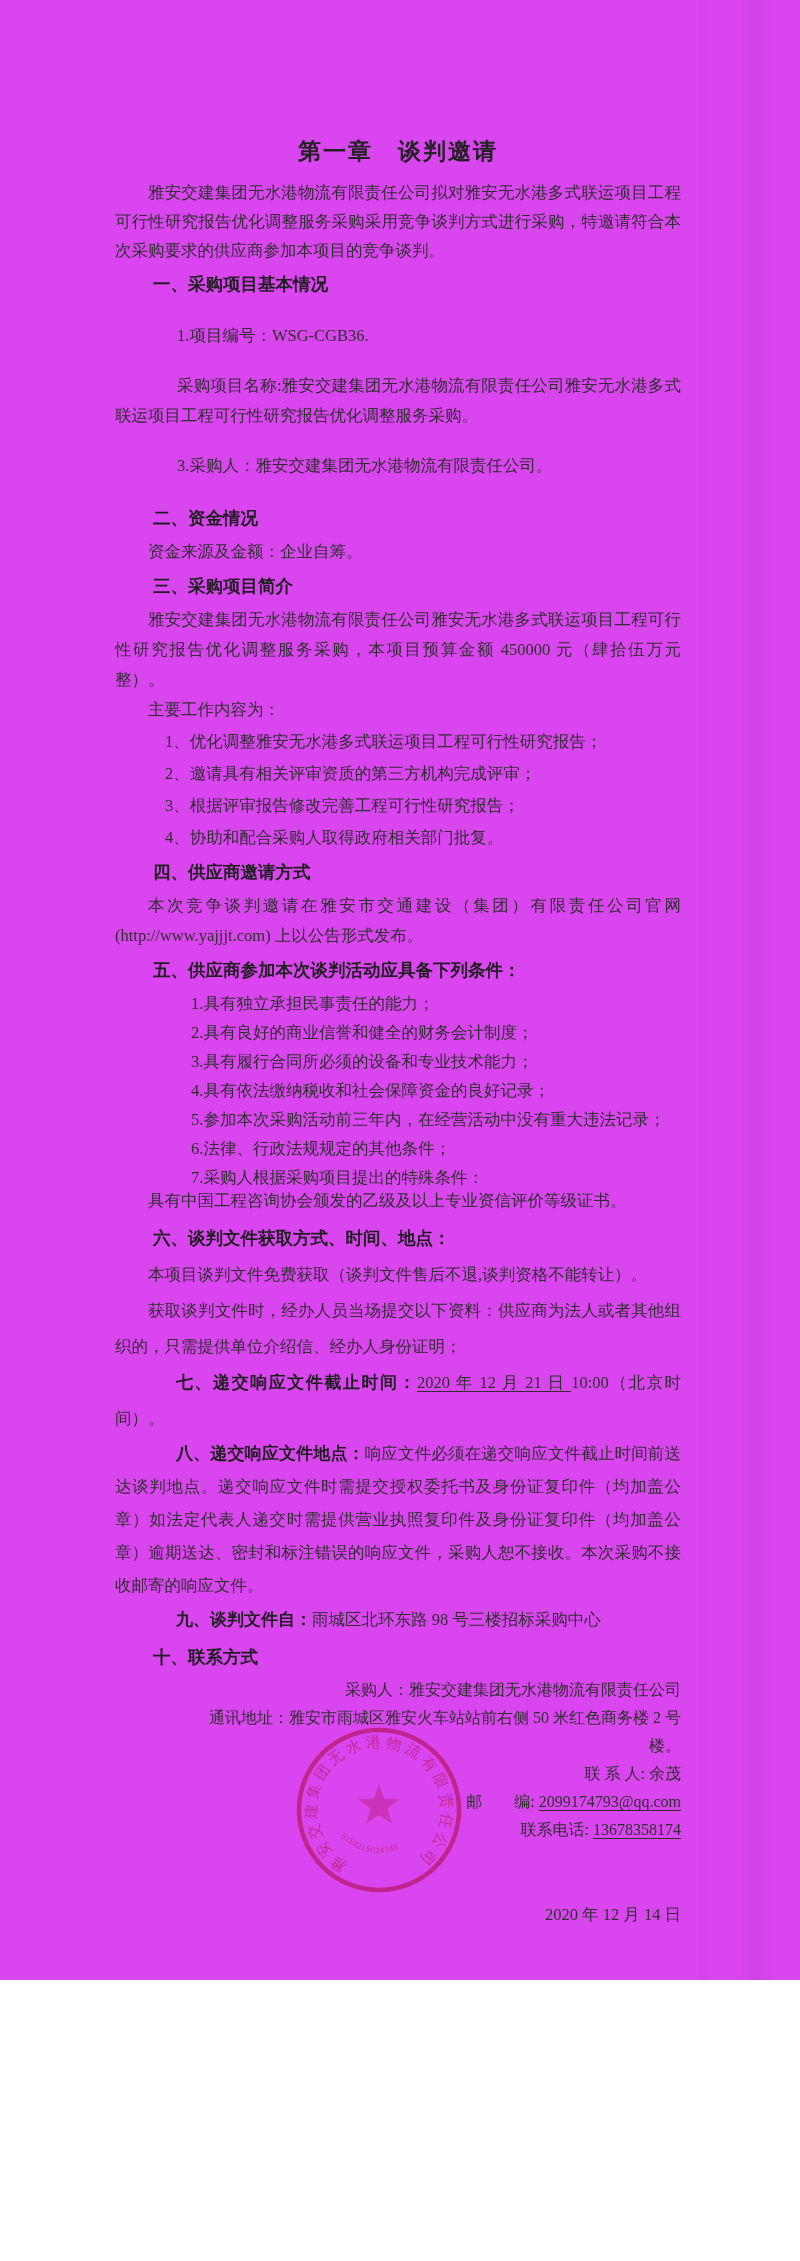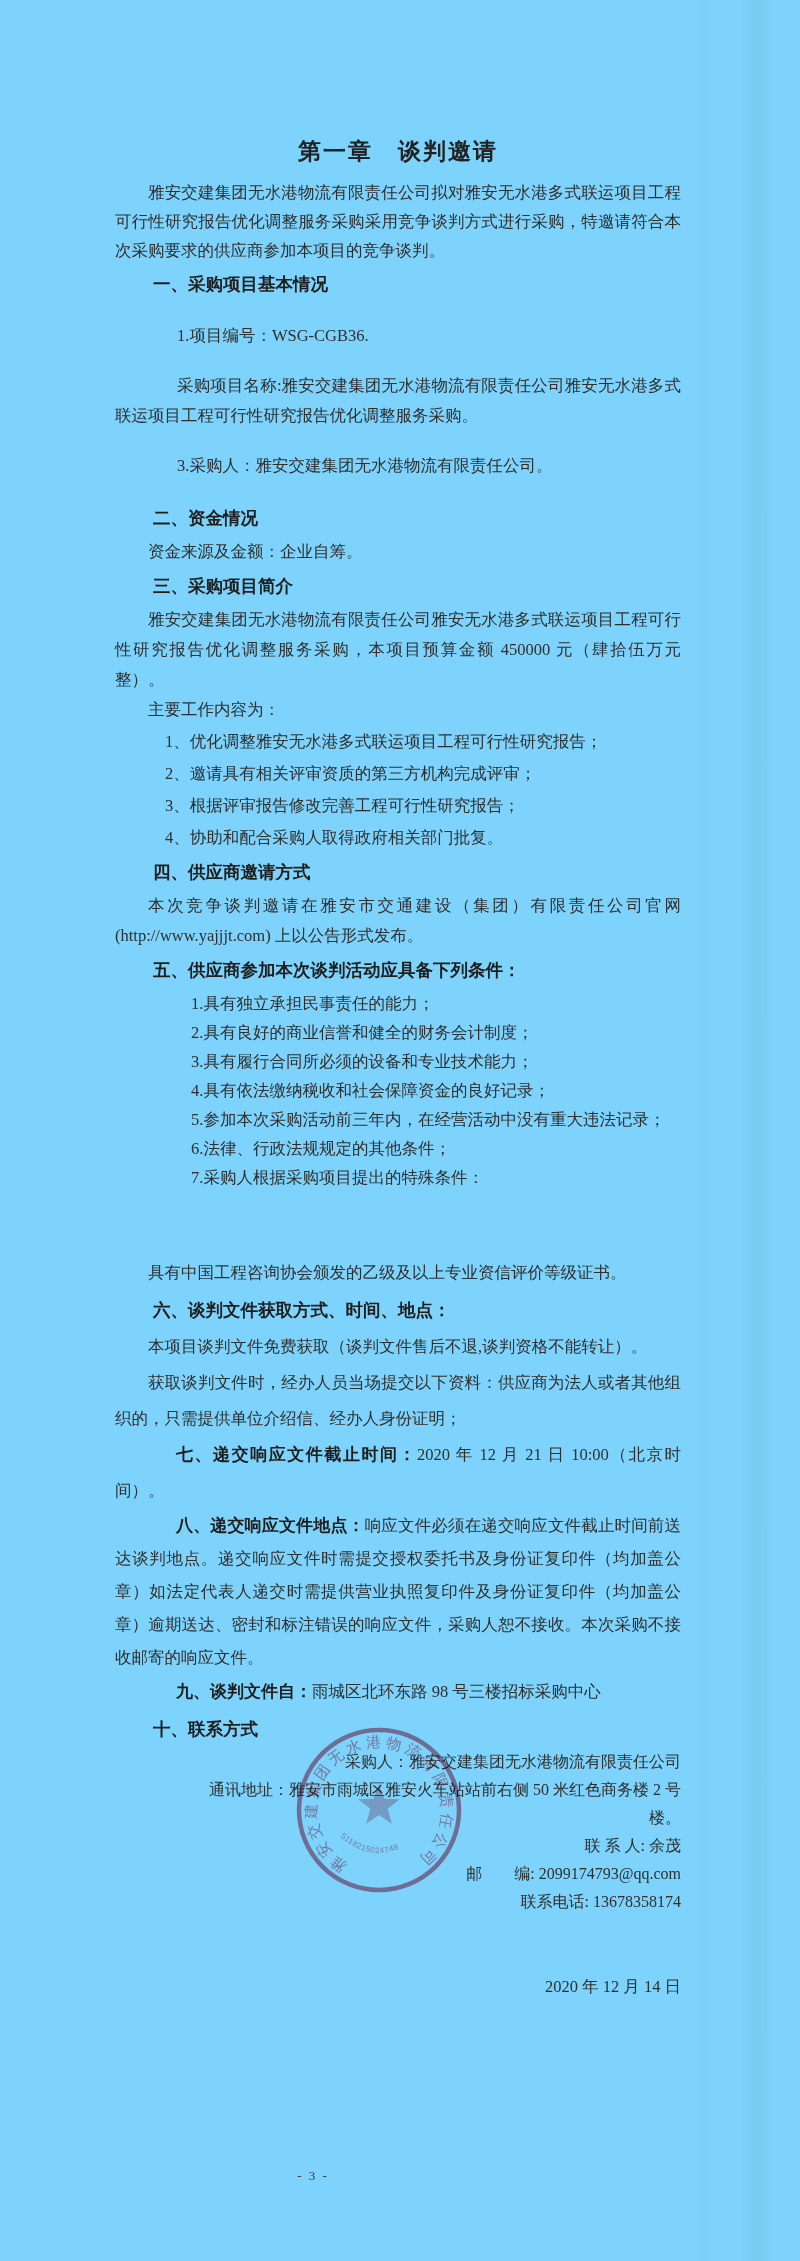--- a/index.html
+++ b/index.html
@@ -5,42 +5,42 @@
   html, body { margin: 0; padding: 0; }
   body {
     width: 800px;
     font-family: "Liberation Serif", "DejaVu Serif", serif;
     color: #2f2f2f;
     background: #ffffff;
   }
   #scan {
     position: relative;
     width: 800px;
-    height: 2261px;
-    background: #7dd3fc;
+    height: 1980px;
+    background: #d946ef;
     overflow: hidden;
   }
   
   .streak {
     position: absolute;
     top: 0; bottom: 0;
     pointer-events: none;
   }
   .streak.s1 { left: 738px; width: 34px;
     background: linear-gradient(to right, rgba(0,0,0,0), rgba(0,0,0,0.04), rgba(0,0,0,0.01)); }
   .streak.s2 { left: 694px; width: 18px;
     background: linear-gradient(to right, rgba(0,0,0,0), rgba(0,0,0,0.02), rgba(0,0,0,0)); }
 
   .pg {
     position: absolute;
     left: 115px;
     width: 566px;
   }
   #pg1 { top: 0; }
-  #pg2 { top: 1255px; }
+  #pg2 { top: 1183px; }
 
   .title {
     margin: 136px 0 0 0;
     text-align: center;
     font-size: 23px;
     font-weight: 700;
     line-height: 32px;
     letter-spacing: 2px;
     color: #222;
   }
@@ -58,21 +58,21 @@
     font-weight: 700;
     line-height: 34px;
     color: #1e1e1e;
   }
   .hd-inline { font-weight: 700; font-size: 17px; color: #1e1e1e; margin-left: 28px; }
   .item-num { text-indent: 62px; margin: 20px 0; }
   .li { margin: 2px 0 2px 50px; line-height: 30px; }
   .cond { margin: 0 0 0 76px; line-height: 29px; }
   .pg2-para { line-height: 36px; }
   .sec8 { line-height: 33px; }
-  .u { text-underline-offset: 3px; }
+  .u { text-decoration: underline; text-underline-offset: 3px; }
   .contact {
     margin: 0 0 0 80px;
     font-size: 16px;
     line-height: 28px;
     text-align: right;
   }
   .date-line {
     margin-top: 56px;
     text-align: right;
     font-size: 16.5px;

